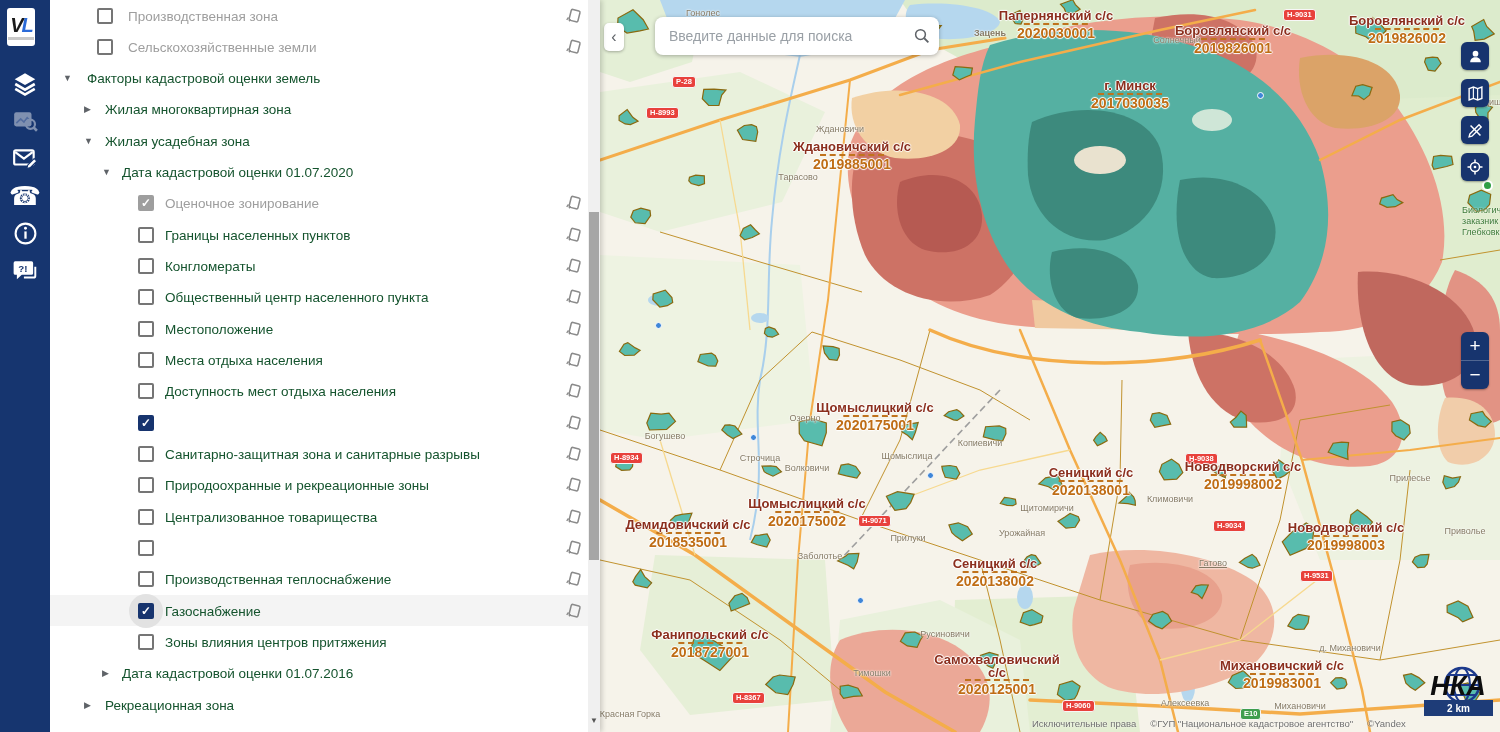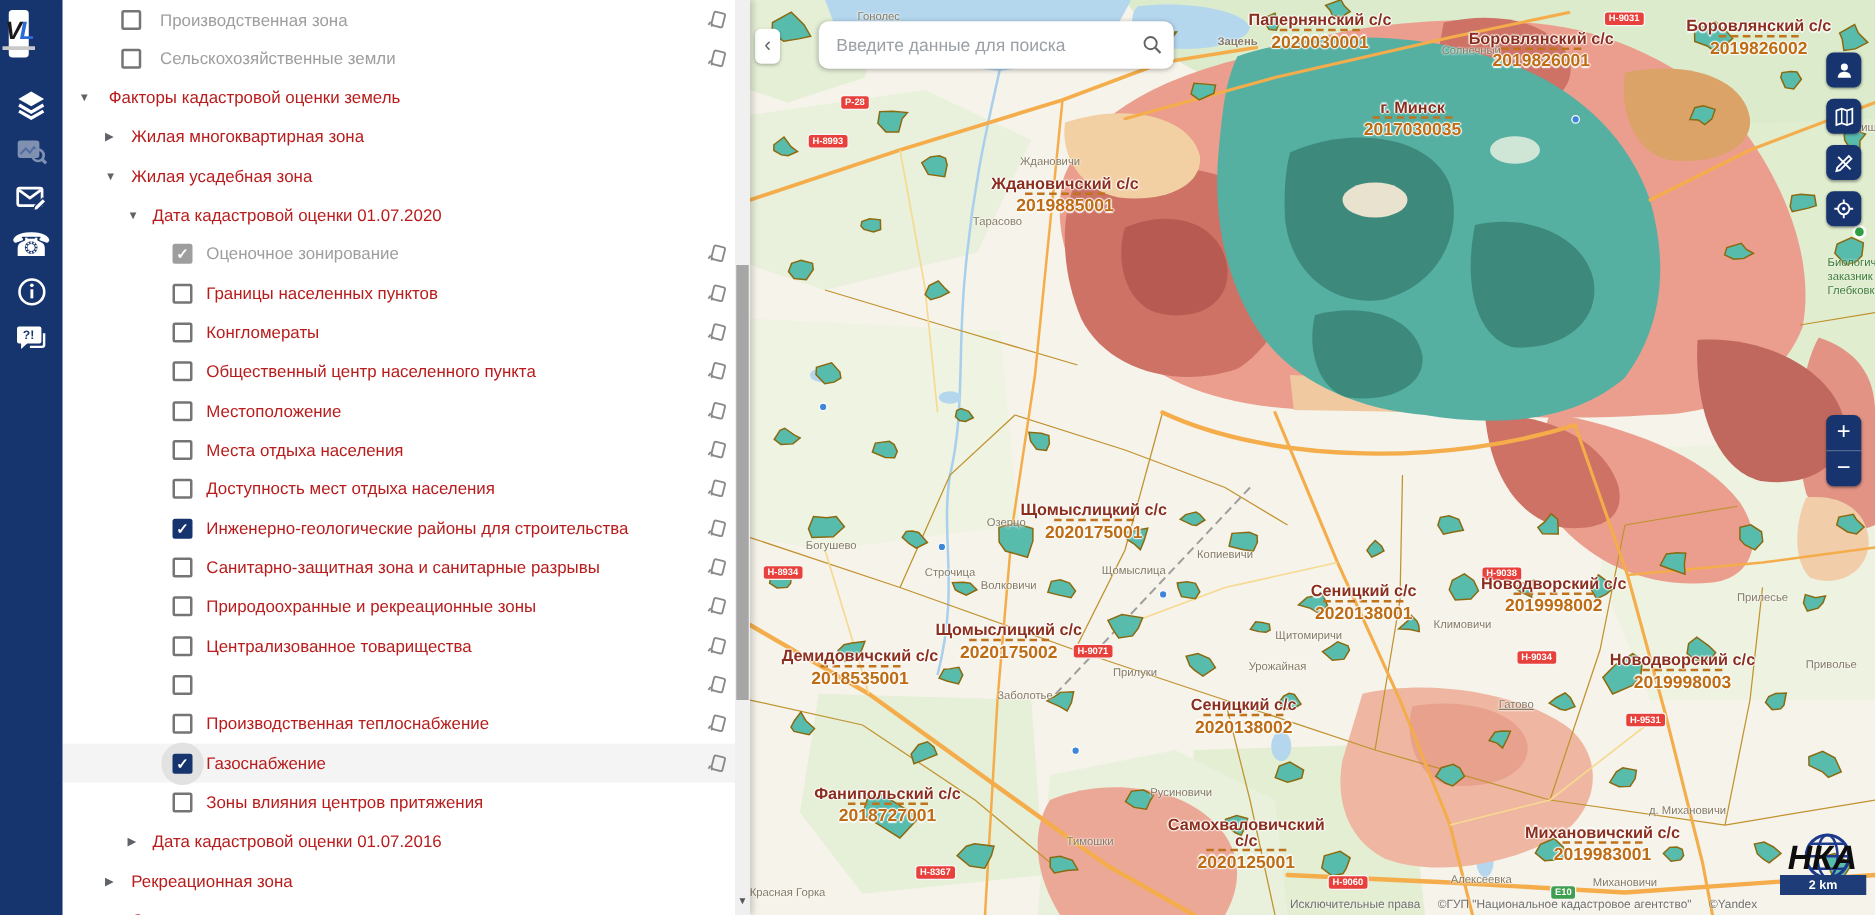--- a/index.html
+++ b/index.html
@@ -1,35 +1,35 @@
 <!DOCTYPE html>
 <html><head>
 <meta charset="utf-8">
 <style>
   * { margin:0; padding:0; box-sizing:border-box; }
   html,body { width:1500px; height:732px; overflow:hidden; font-family:"Liberation Sans", sans-serif; background:#fff; }
   #stage { position:relative; width:1500px; height:732px; overflow:hidden; }
 
   
   #rail { position:absolute; left:0; top:0; width:50px; height:732px; background:#16356f; z-index:40; }
-  #logo { position:absolute; left:7px; top:8px; width:16px; height:38px; background:#fff; border-radius:3px;
+  #logo { position:absolute; left:7px; top:8px; width:28px; height:38px; background:#fff; border-radius:3px;
           display:flex; flex-direction:column; align-items:center; justify-content:center; }
   #logo .vl { font-weight:bold; font-size:20px; line-height:20px; letter-spacing:-2px; font-style:italic; }
   #logo .vl .v { color:#1a1a1a; } #logo .vl .l { color:#2b6bd8; }
   #logo .cap { width:26px; height:3px; background:#c9c9c9; margin-top:2px; }
   .rail-ic { position:absolute; left:0; width:50px; height:34px; display:flex; align-items:center; justify-content:center; color:#fff; cursor:pointer; }
   .rail-ic svg { display:block; }
   .dim { opacity:.45; }
 
   
   #panel { position:absolute; left:50px; top:0; width:550px; height:732px; background:#fff; z-index:30;
            box-shadow:2px 0 5px rgba(0,0,0,.18); overflow:hidden; }
   .tree-row { position:absolute; left:0; width:538px; height:31px; }
   .tree-row.hl { background:#f4f4f4; }
-  .row-lbl { position:absolute; top:50%; transform:translateY(-50%); font-size:13.5px; color:#b91c1c; white-space:nowrap; }
+  .row-lbl { position:absolute; top:50%; transform:translateY(-50%); font-size:13.5px; color:#14532d; white-space:nowrap; }
   .row-lbl.gray { color:#9e9e9e; }
   .arr { position:absolute; top:50%; transform:translateY(-50%); font-size:9px; color:#5f6368; }
   .cbx { position:absolute; top:50%; transform:translateY(-50%); width:16px; height:16px; border:2px solid #757575;
          border-radius:2px; background:#fff; cursor:pointer; }
   .cbx.on { background:#17346e; border-color:#17346e; }
   .cbx.on.dis { background:#9e9e9e; border-color:#9e9e9e; }
   .cbx.on:after { content:"✓"; position:absolute; left:1px; top:-1px; color:#fff; font-size:12px; font-weight:bold; }
   .ripple { position:absolute; top:50%; transform:translateY(-50%); width:34px; height:34px; border-radius:50%; background:#e2e2e2; }
   .op-ic { position:absolute; left:514px; top:50%; transform:translateY(-50%); width:18px; height:18px; cursor:pointer; }
   
@@ -238,21 +238,20 @@
           <span class="row-lbl" style="left: 115px;">Доступность мест отдыха населения</span>
           <span class="op-ic"><svg width="18" height="18" viewBox="0 0 24 24">
               <g transform="rotate(14 14 12)">
                 <rect x="8" y="4" width="12" height="15" rx="2" fill="none" stroke="#8a8a8a" stroke-width="2"></rect>
               </g>
               <path d="M6 14 l-2.4 3.2 M8.6 16.2 l-1.9 2.8" stroke="#8a8a8a" stroke-width="1.8" fill="none"></path>
             </svg></span>
         </div>
         <div class="tree-row" style="top: 407.29px;">
           <div class="cbx on" style="left: 88px;"></div>
-          <span class="row-lbl" style="left: 115px;">Инженерно-геологические районы для строительства</span>
           <span class="op-ic"><svg width="18" height="18" viewBox="0 0 24 24">
               <g transform="rotate(14 14 12)">
                 <rect x="8" y="4" width="12" height="15" rx="2" fill="none" stroke="#8a8a8a" stroke-width="2"></rect>
               </g>
               <path d="M6 14 l-2.4 3.2 M8.6 16.2 l-1.9 2.8" stroke="#8a8a8a" stroke-width="1.8" fill="none"></path>
             </svg></span>
         </div>
         <div class="tree-row" style="top: 438.62px;">
           <div class="cbx" style="left: 88px;"></div>
           <span class="row-lbl" style="left: 115px;">Санитарно-защитная зона и санитарные разрывы</span>

